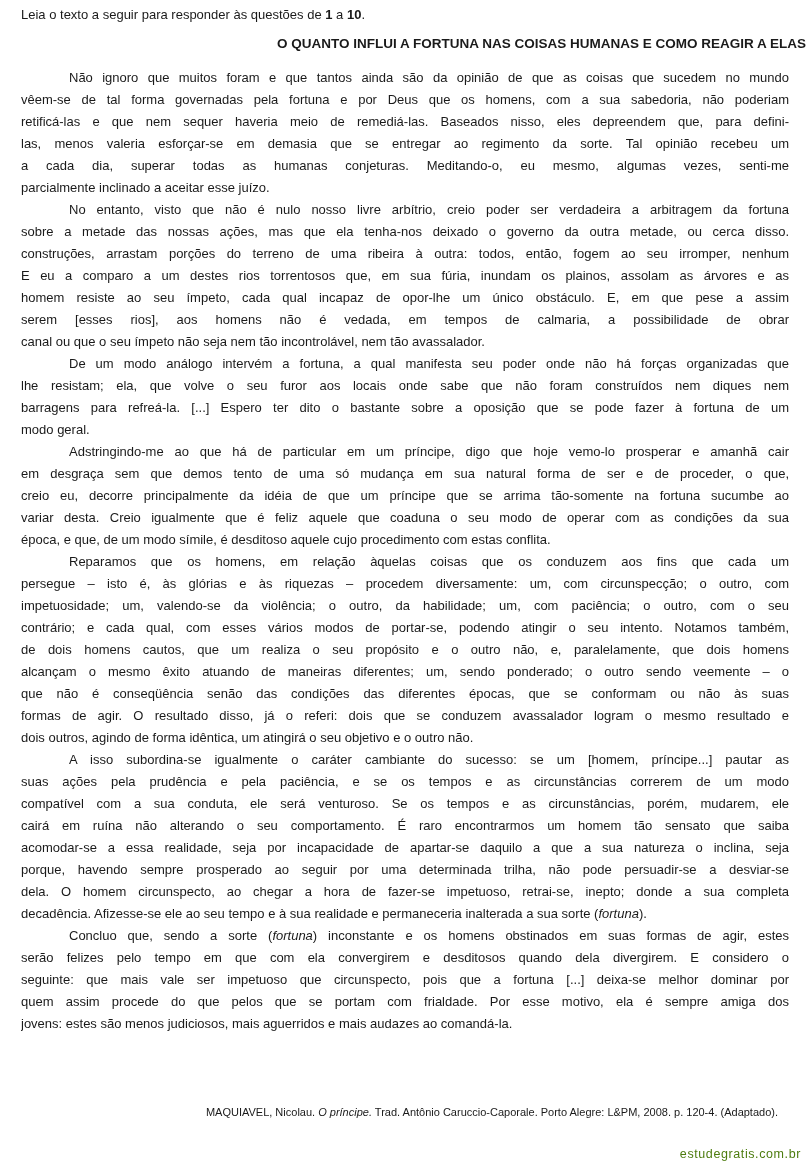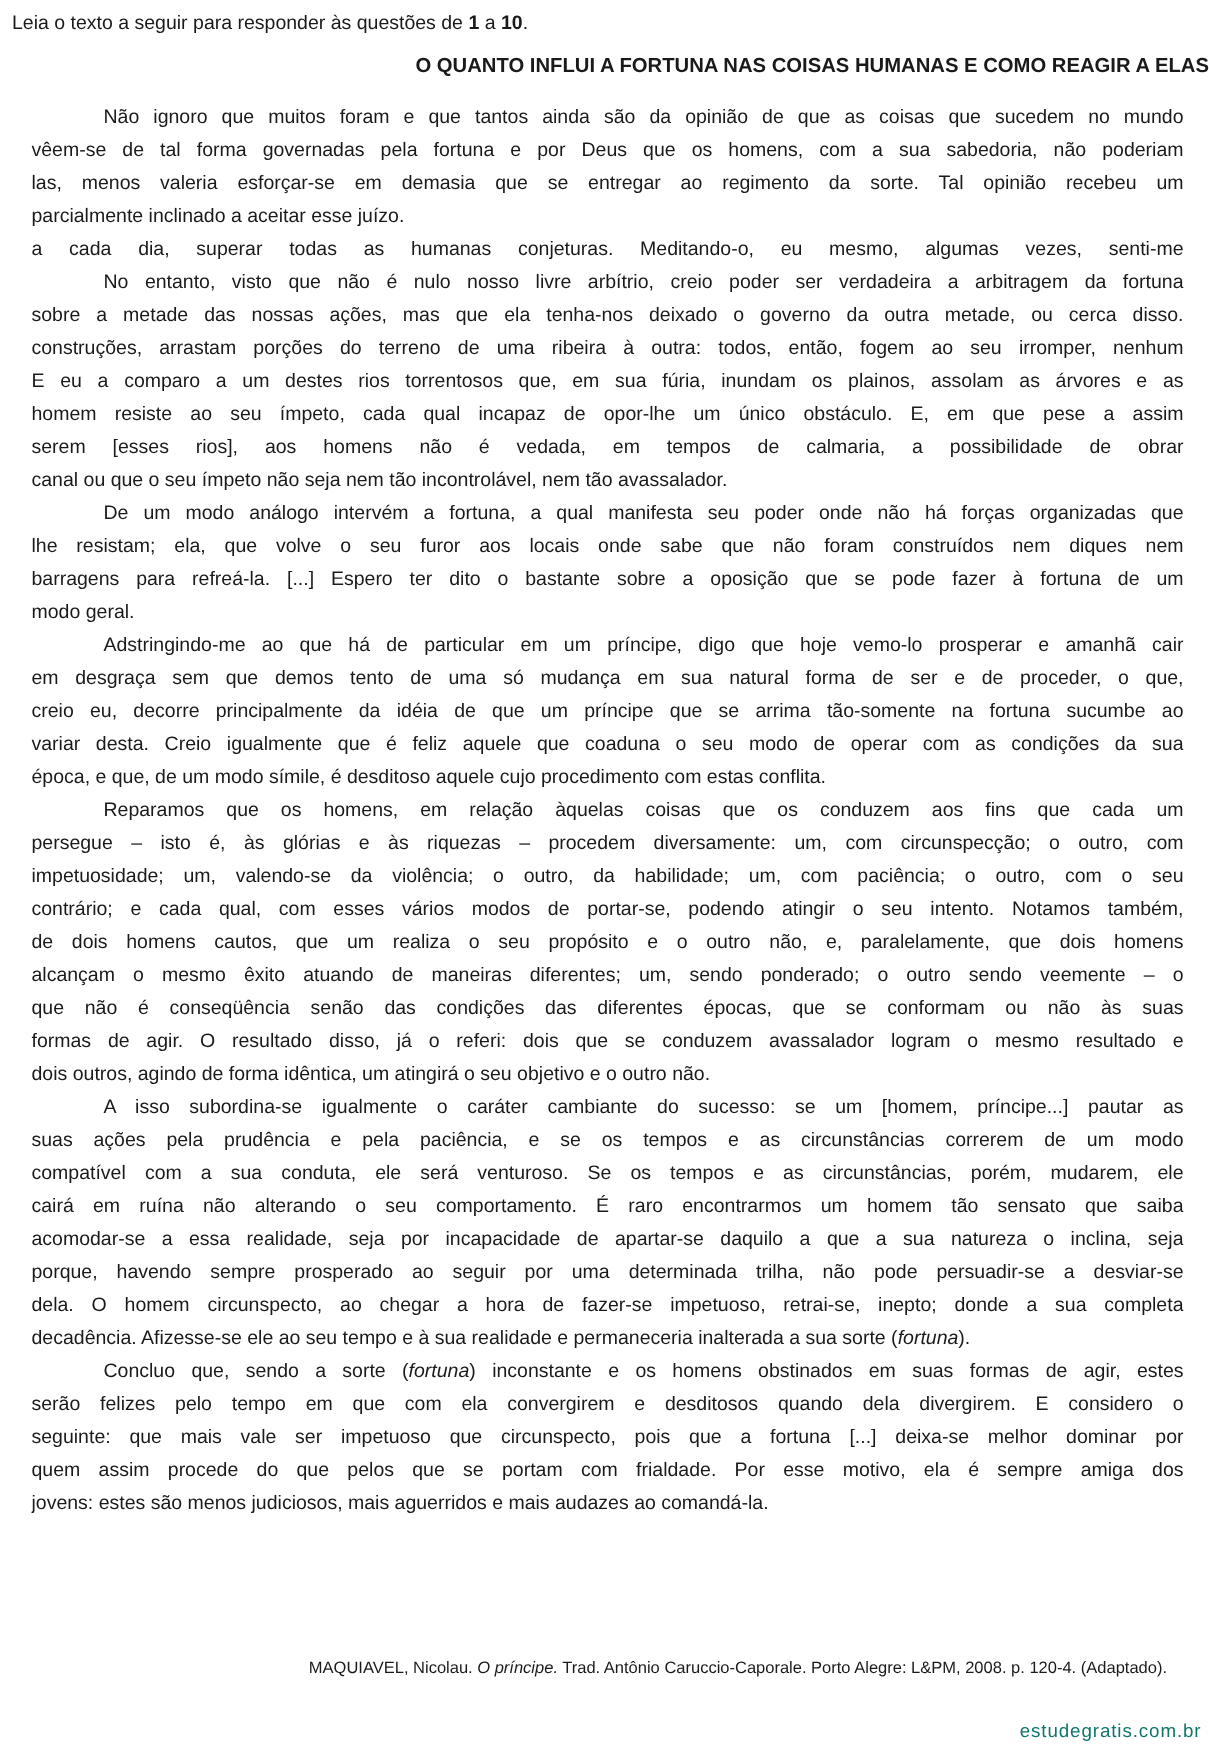--- a/index.html
+++ b/index.html
@@ -5,21 +5,21 @@
   html, body { margin: 0; padding: 0; }
   body {
     width: 806px; height: 1168px;
     background: #ffffff;
     font-family: "Liberation Sans", "DejaVu Sans", sans-serif;
     color: #1a1a1a;
     position: relative;
     overflow: hidden;
   }
   .instruction {
-    position: absolute; left: 8px; top: 6px;
+    position: absolute; left: 21px; top: 6px;
     font-size: 13px; line-height: 18px;
   }
   .doc-title {
     position: absolute; left: 0; right: 0; top: 36px;
     text-align: right; font-weight: bold; font-size: 13.5px;
   }
   .textblock {
     position: absolute; left: 21px; right: 17px; top: 67px;
   }
   .line {
@@ -56,23 +56,24 @@
 </style>
 </head>
 <body>
 
 <div class="page">
   <div class="instruction"><span>Leia o texto a seguir para responder às questões de </span><b>1</b><span> a </span><b>10</b><span>.</span></div>
   <div class="doc-title">O QUANTO INFLUI A FORTUNA NAS COISAS HUMANAS E COMO REAGIR A ELAS</div>
   <div class="textblock">
       <div class="line pind"><span>Não ignoro que muitos foram e que tantos ainda são da opinião de que as coisas que sucedem no mundo</span></div>
       <div class="line"><span>vêem-se de tal forma governadas pela fortuna e por Deus que os homens, com a sua sabedoria, não poderiam</span></div>
+      <div class="line"><span>retificá-las e que nem sequer haveria meio de remediá-las. Baseados nisso, eles depreendem que, para defini-</span></div>
       <div class="line"><span>las, menos valeria esforçar-se em demasia que se entregar ao regimento da sorte. Tal opinião recebeu um</span></div>
+      <div class="line"><span>a cada dia, superar todas as humanas conjeturas. Meditando-o, eu mesmo, algumas vezes, senti-me</span></div>
       <div class="line pend"><span>parcialmente inclinado a aceitar esse juízo.</span></div>
-      <div class="line"><span>a cada dia, superar todas as humanas conjeturas. Meditando-o, eu mesmo, algumas vezes, senti-me</span></div>
       <div class="line pind"><span>No entanto, visto que não é nulo nosso livre arbítrio, creio poder ser verdadeira a arbitragem da fortuna</span></div>
       <div class="line"><span>sobre a metade das nossas ações, mas que ela tenha-nos deixado o governo da outra metade, ou cerca disso.</span></div>
       <div class="line"><span>construções, arrastam porções do terreno de uma ribeira à outra: todos, então, fogem ao seu irromper, nenhum</span></div>
       <div class="line"><span class="lnum">10</span><span>E eu a comparo a um destes rios torrentosos que, em sua fúria, inundam os plainos, assolam as árvores e as</span></div>
       <div class="line"><span>homem resiste ao seu ímpeto, cada qual incapaz de opor-lhe um único obstáculo. E, em que pese a assim</span></div>
       <div class="line"><span>serem [esses rios], aos homens não é vedada, em tempos de calmaria, a possibilidade de obrar</span></div>
       <div class="line pend"><span class="lnum">15</span><span>canal ou que o seu ímpeto não seja nem tão incontrolável, nem tão avassalador.</span></div>
       <div class="line pind"><span>De um modo análogo intervém a fortuna, a qual manifesta seu poder onde não há forças organizadas que</span></div>
       <div class="line"><span>lhe resistam; ela, que volve o seu furor aos locais onde sabe que não foram construídos nem diques nem</span></div>
       <div class="line"><span>barragens para refreá-la. [...] Espero ter dito o bastante sobre a oposição que se pode fazer à fortuna de um</span></div>
@@ -99,14 +100,14 @@
       <div class="line"><span>porque, havendo sempre prosperado ao seguir por uma determinada trilha, não pode persuadir-se a desviar-se</span></div>
       <div class="line"><span class="lnum">40</span><span>dela. O homem circunspecto, ao chegar a hora de fazer-se impetuoso, retrai-se, inepto; donde a sua completa</span></div>
       <div class="line pend"><span>decadência. Afizesse-se ele ao seu tempo e à sua realidade e permaneceria inalterada a sua sorte (</span><i>fortuna</i><span>).</span></div>
       <div class="line pind"><span>Concluo que, sendo a sorte (</span><i>fortuna</i><span>) inconstante e os homens obstinados em suas formas de agir, estes</span></div>
       <div class="line"><span>serão felizes pelo tempo em que com ela convergirem e desditosos quando dela divergirem. E considero o</span></div>
       <div class="line"><span>seguinte: que mais vale ser impetuoso que circunspecto, pois que a fortuna [...] deixa-se melhor dominar por</span></div>
       <div class="line"><span class="lnum">45</span><span>quem assim procede do que pelos que se portam com frialdade. Por esse motivo, ela é sempre amiga dos</span></div>
       <div class="line pend"><span>jovens: estes são menos judiciosos, mais aguerridos e mais audazes ao comandá-la.</span></div>
     </div>
   <div class="citation"><span>MAQUIAVEL, Nicolau. </span><i>O príncipe.</i><span> Trad. Antônio Caruccio-Caporale. Porto Alegre: L&amp;PM, 2008. p. 120-4. (Adaptado).</span></div>
-  <div class="watermark" style="color: #0f766e;">estudegratis.com.br</div>
+  <div class="watermark" style="color: #4d7c0f;">estudegratis.com.br</div>
 </div>
 
 </body></html>

